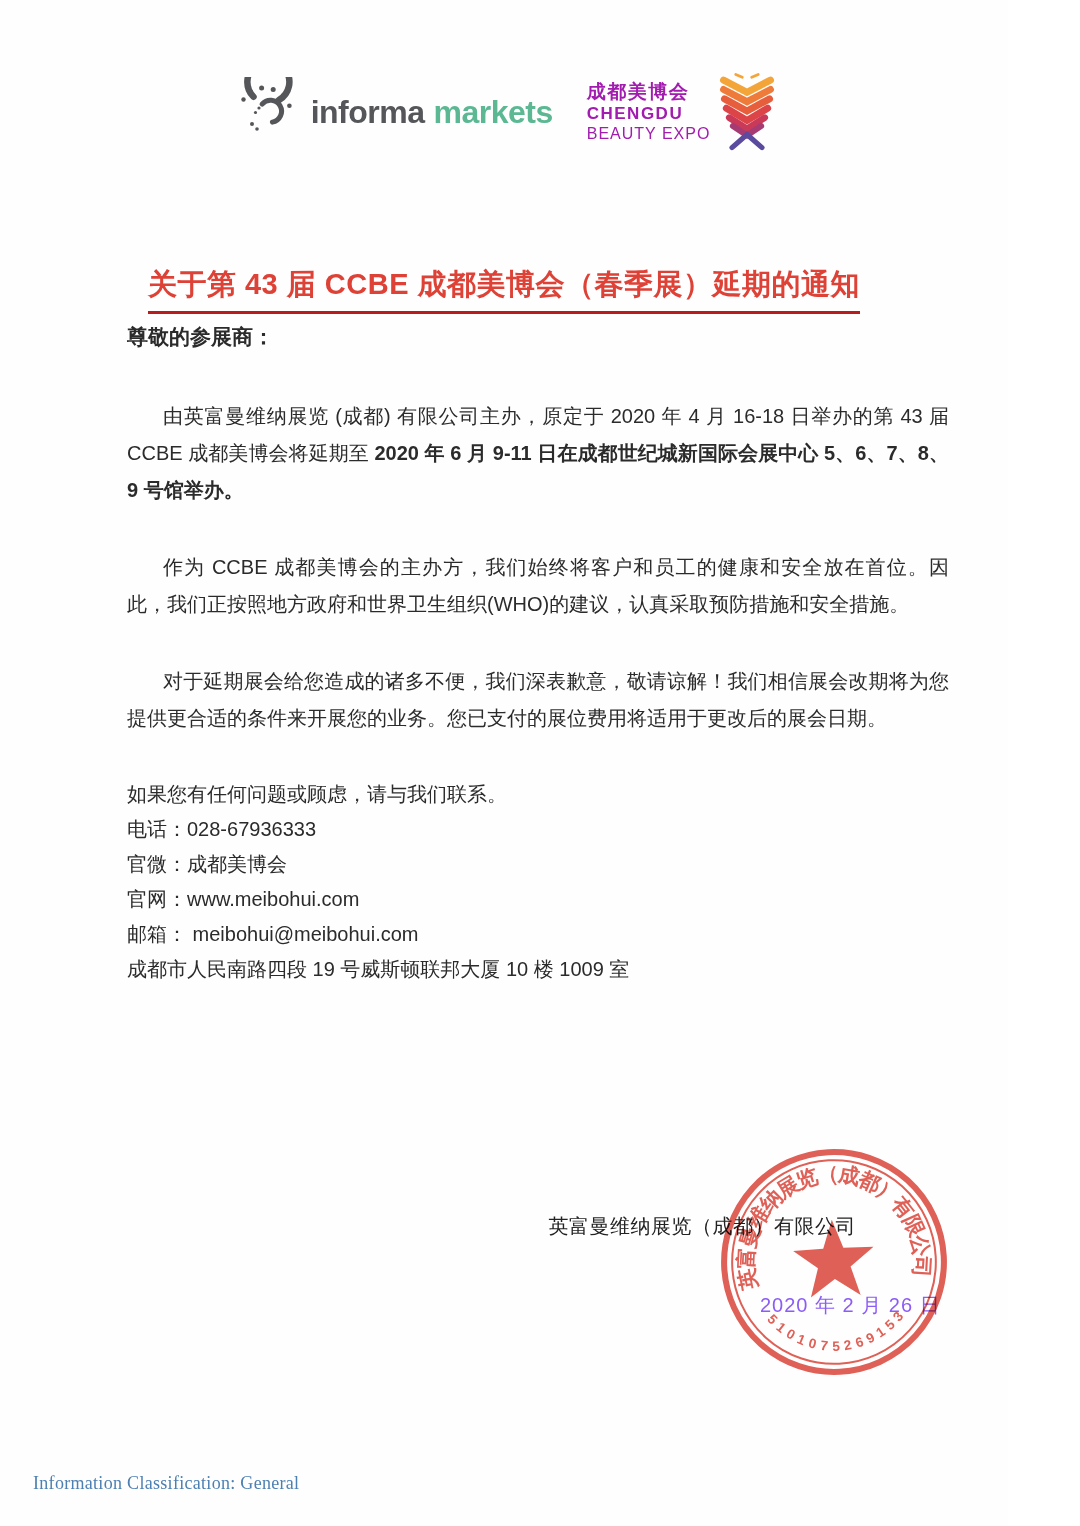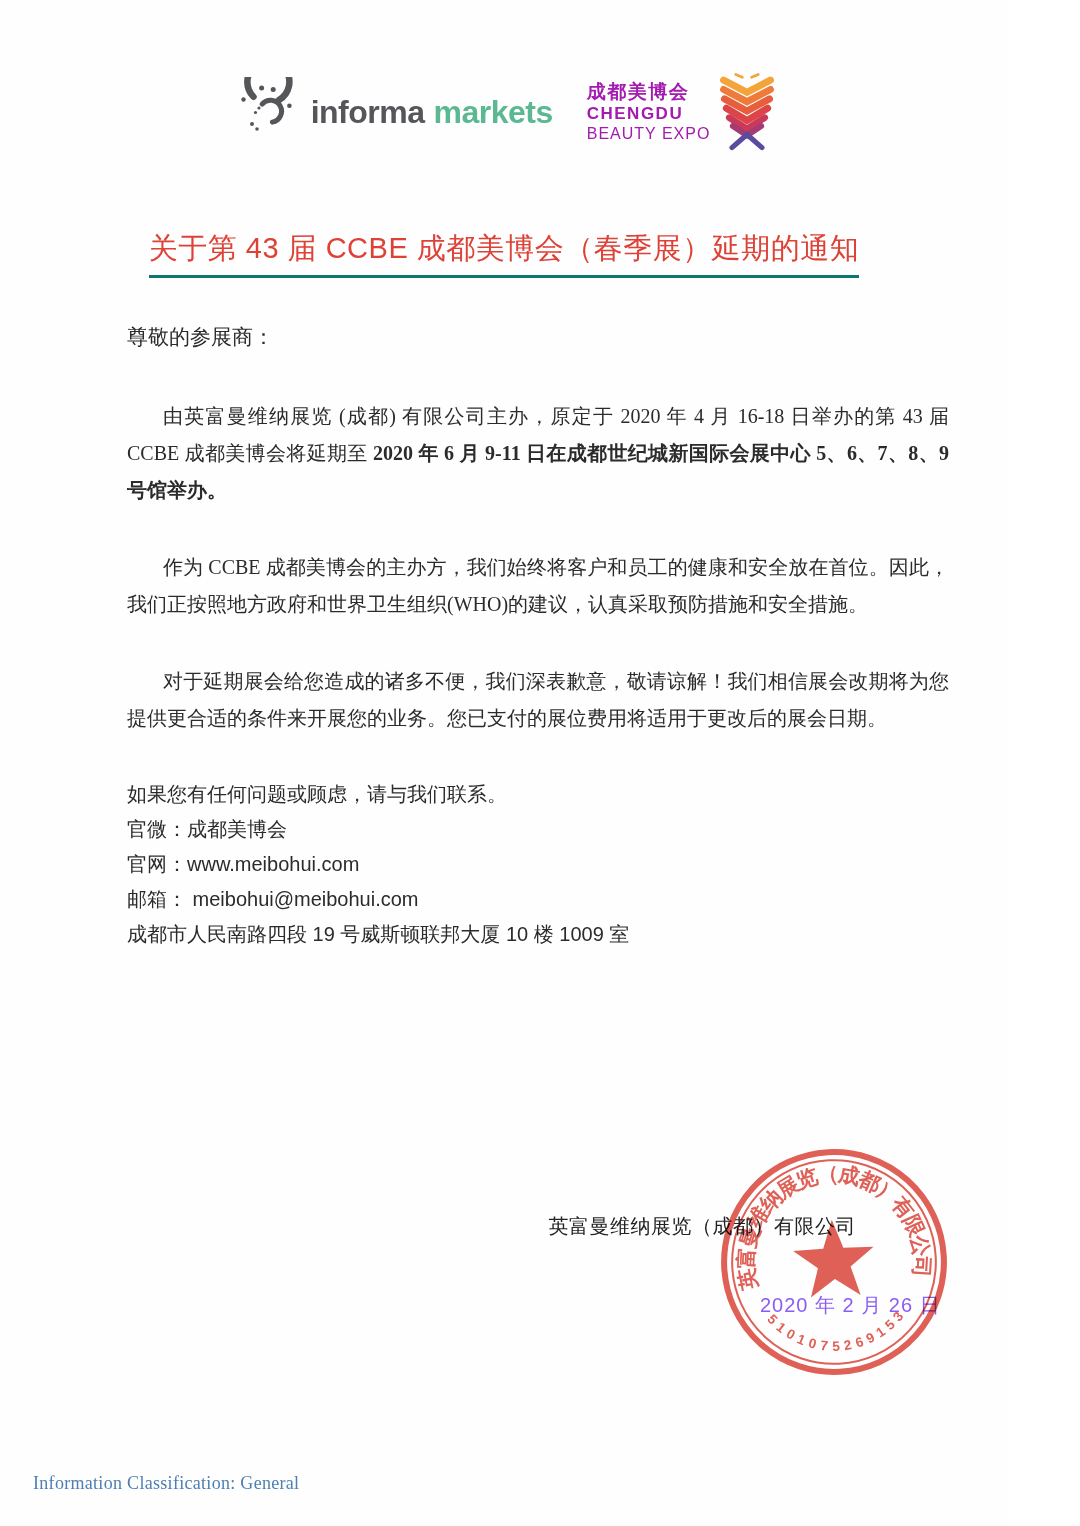--- a/index.html
+++ b/index.html
@@ -17,28 +17,28 @@
   .informa-word .w2 { color:#5bb893; font-weight:600; margin-left:9px; }
   .expo { display:flex; align-items:center; gap:7px; margin-left:4px; }
   .expo-text { color:#a21caf; line-height:1.2; }
   .expo-cn  { font-size:19px; font-weight:bold; letter-spacing:1.5px; }
   .expo-en1 { font-size:17px; font-weight:bold; letter-spacing:1.5px; }
   .expo-en2 { font-size:16px; letter-spacing:1px; }
   .expo-fan { width:60px; height:80px; }
 
   
   .title { position:absolute; top:229px; left:0; width:100%; text-align:center; margin:0; }
-  .title-inner { display:inline-block; color:#de4237; font-size:29px; font-weight:normal;
-    letter-spacing:0.5px; border-bottom:3px solid #0f766e; padding-bottom:6px; }
+  .title-inner { display:inline-block; color:#de4237; font-size:29px; font-weight:bold;
+    letter-spacing:0.5px; border-bottom:3px solid #b91c1c; padding-bottom:6px;margin-top:36px; }
 
   
   .letter-body { position:absolute; left:127px; top:318px; width:823px;
     font-size:20px; line-height:37px; color:#2b2b2b; }
-  .salutation { font-weight:normal; margin:0 0 43px 0; font-size:21px; }
-  .para { margin:0 1px 40px 0; text-indent:36px; text-align:justify;font-family:Liberation Serif, serif; }
+  .salutation { font-weight:bold; margin:0 0 43px 0; font-size:21px; }
+  .para { margin:0 1px 40px 0; text-indent:36px; text-align:justify; }
   .para strong { font-weight:bold; }
   .contact { margin-top:36px; line-height:35px; }
   .contact-line { white-space:nowrap; }
 
   
   .signature-company { position:absolute; top:1213px; right:152px;
     font-size:20px; letter-spacing:0.5px; color:#222; }
   .signature-date { position:absolute; top:1292px; left:760px;
     font-size:20px; letter-spacing:1px; color:#8b5cf6; }
   .stamp { position:absolute; left:713px; top:1141px; width:242px; height:242px;
@@ -110,20 +110,21 @@
 
     <p class="para"><span>由英富曼维纳展览 (成都) 有限公司主办，原定于 2020 年 4 月 16-18 日举办的第 43 届 CCBE 成都美博会将延期至 </span><strong>2020 年 6 月 9-11 日在成都世纪城新国际会展中心 5、6、7、8、9 号馆举办。</strong></p>
 
     <p class="para"><span>作为 CCBE 成都美博会的主办方，我们始终将客户和员工的健康和安全放在首位。因此，我们正按照地方政府和世界卫生组织(WHO)的建议，认真采取预防措施和安全措施。</span></p>
 
     <p class="para"><span>对于延期展会给您造成的诸多不便，我们深表歉意，敬请谅解！我们相信展会改期将为您提供更合适的条件来开展您的业务。您已支付的展位费用将适用于更改后的展会日期。</span></p>
 
 
     <div class="contact">
       <div class="contact-line">如果您有任何问题或顾虑，请与我们联系。</div>
+      <div class="contact-line">电话：028-67936333</div>
       <div class="contact-line">官微：成都美博会</div>
       <div class="contact-line">官网：www.meibohui.com</div>
       <div class="contact-line">邮箱： meibohui@meibohui.com</div>
       <div class="contact-line">成都市人民南路四段 19 号威斯顿联邦大厦 10 楼 1009 室</div>
     </div>
   </div>
 
   <div class="signature-company">英富曼维纳展览（成都）有限公司</div>
   <div class="signature-date">2020 年 2 月 26 日</div>
 

